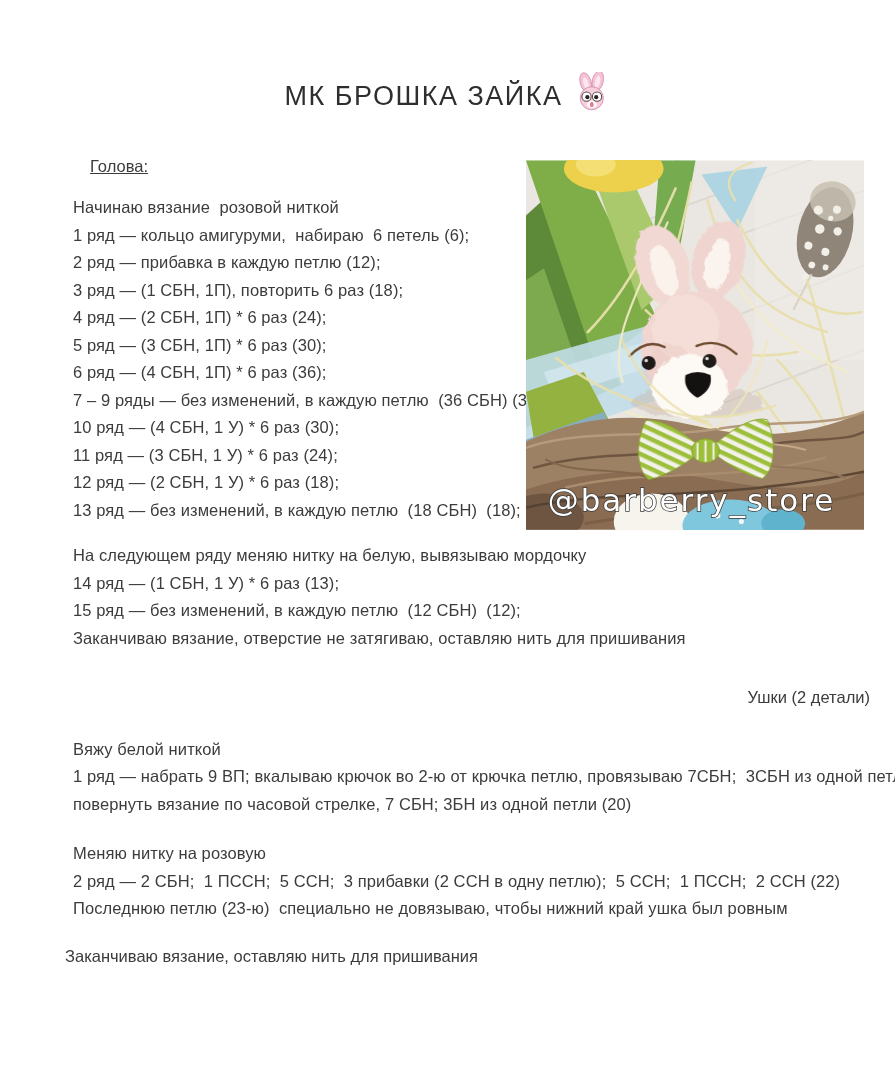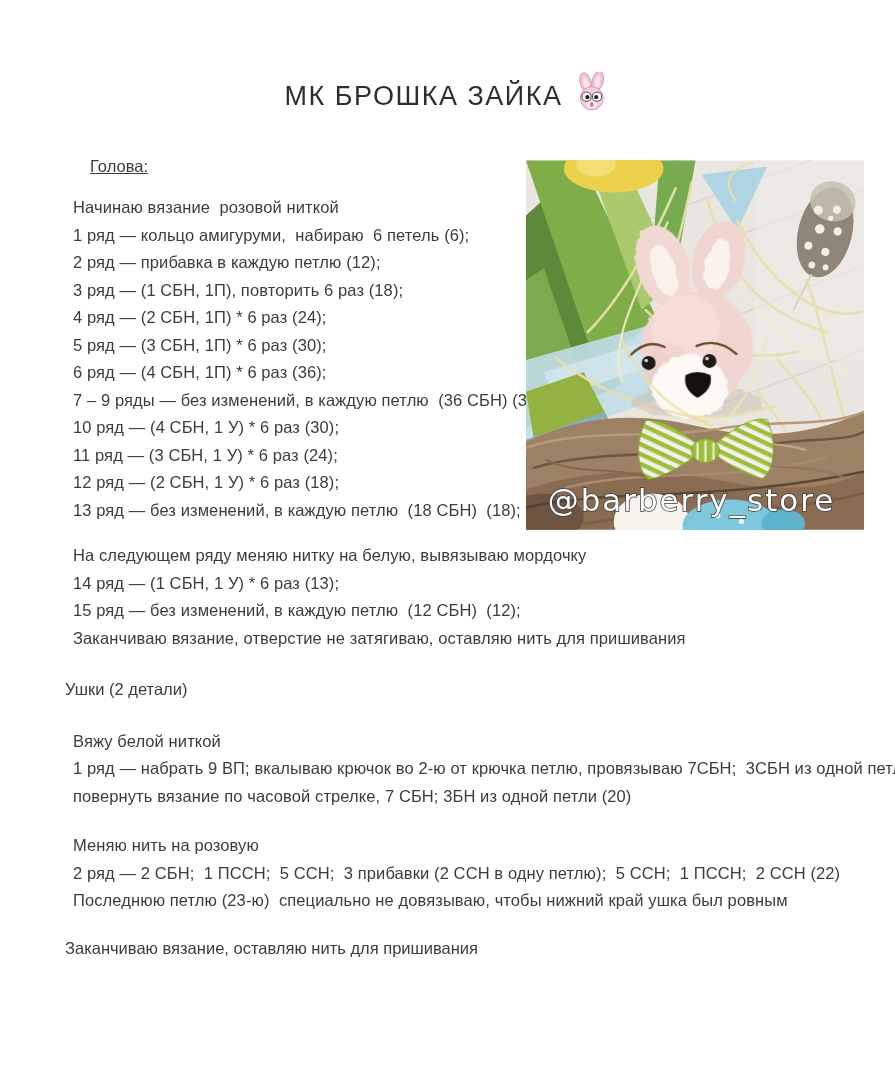--- a/index.html
+++ b/index.html
@@ -14,21 +14,21 @@
   .title-text {
     font-size:27px; letter-spacing:1.5px; color:#2e2e2e; font-weight:400;
   }
   .bunny-emoji { width:36px; height:42px; margin-top:-6px; }
   .content { position:absolute; left:65px; top:152px; right:25px; }
   .heading { font-size:16.5px; line-height:28px; text-decoration:underline; white-space:pre;margin-left:25px; }
   .subheading { font-size:16.5px; line-height:27.5px; white-space:pre; }
   .para { margin:8px; padding:0; }
   .para.m-head   { margin-top:14px; }
   .para.m-muzzle { margin-top:18px; }
-  .m-ears-head   { margin-top:24px; }
+  .m-ears-head   { margin-top:32px;text-align:right; }
   .para.m-white  { margin-top:24px; }
   .para.m-pink   { margin-top:22px; }
   .finish-line   { margin-top:20px; font-size:16.5px; line-height:27.5px; white-space:pre; }
   .line { font-size:16.5px; line-height:27.5px; white-space:pre; letter-spacing:0.1px; }
   .photo-frame {
     position:absolute; left:526px; top:160px; width:338px; height:370px;
   }
   .photo-frame svg { display:block; width:338px; height:370px; }
 </style>
 </head>
@@ -86,21 +86,21 @@
 
     <div class="para m-white">
 
     <div class="line">Вяжу белой ниткой</div>
         <div class="line">1 ряд — набрать 9 ВП; вкалываю крючок во 2-ю от крючка петлю, провязываю 7СБН;  3СБН из одной петли,</div>
         <div class="line">повернуть вязание по часовой стрелке, 7 СБН; 3БН из одной петли (20)</div>
       </div>
 
     <div class="para m-pink">
 
-    <div class="line">Меняю нить на розовую</div>
+    <div class="line">Меняю нитку на розовую</div>
         <div class="line">2 ряд — 2 СБН;  1 ПССН;  5 ССН;  3 прибавки (2 ССН в одну петлю);  5 ССН;  1 ПССН;  2 ССН (22)</div>
         <div class="line">Последнюю петлю (23-ю)  специально не довязываю, чтобы нижний край ушка был ровным</div>
       </div>
 
     <div class="finish-line">Заканчиваю вязание, оставляю нить для пришивания</div>
   </div>
 
   <div class="photo-frame">
     <svg viewBox="0 0 339 370">
       <defs>

